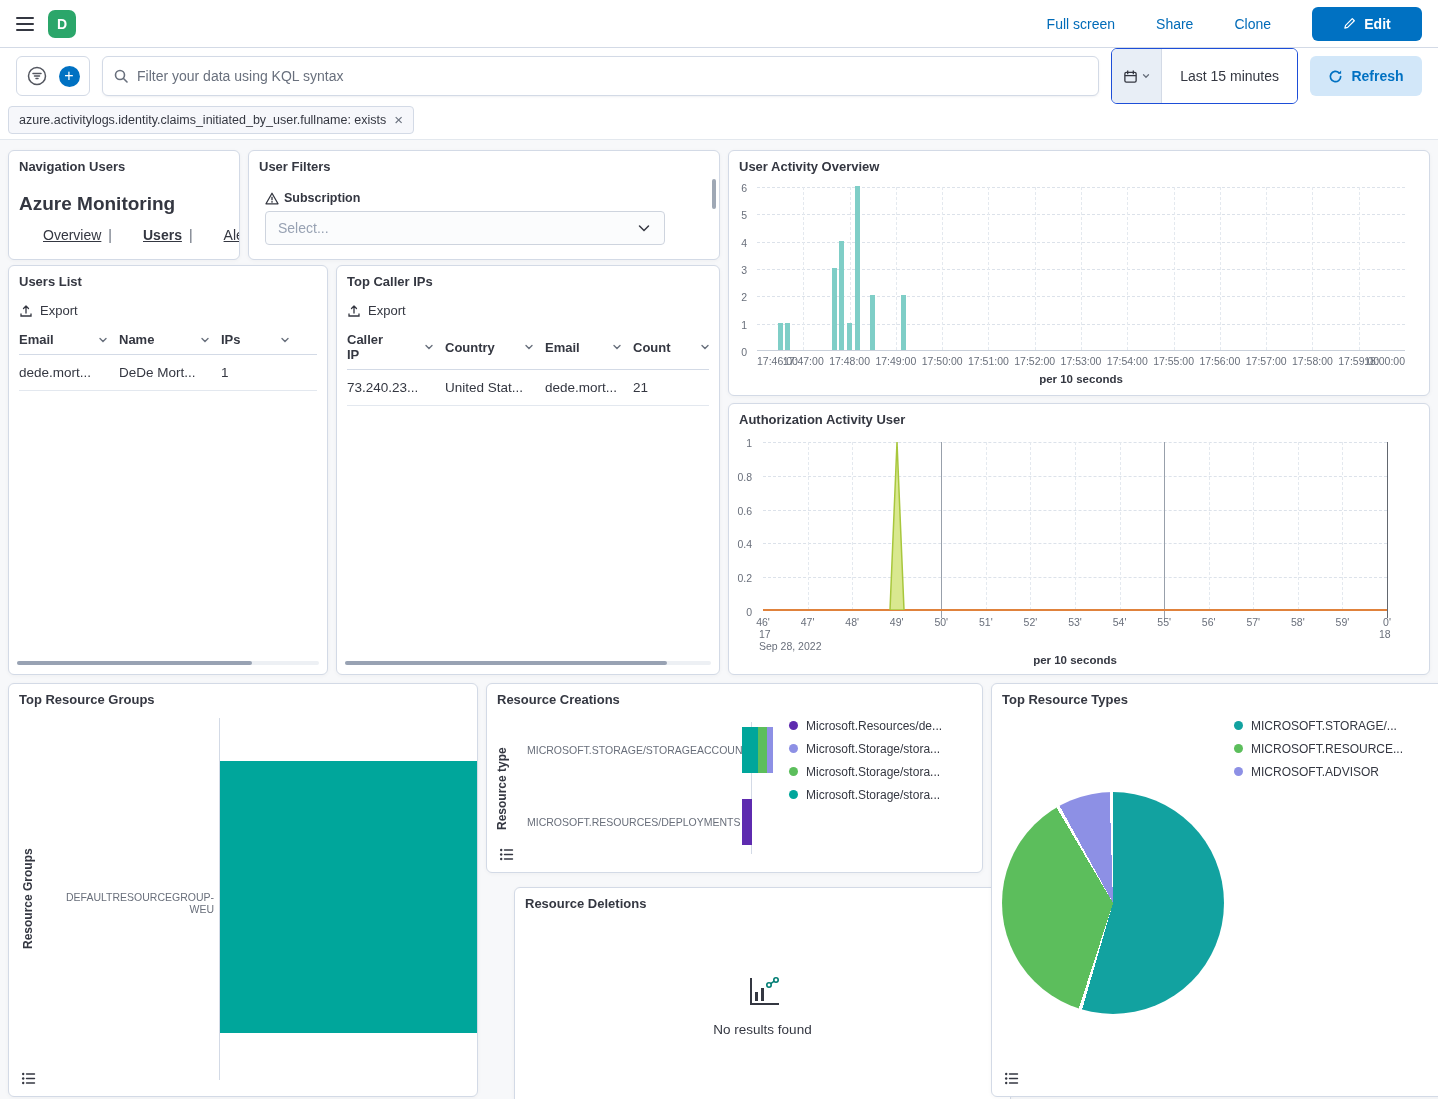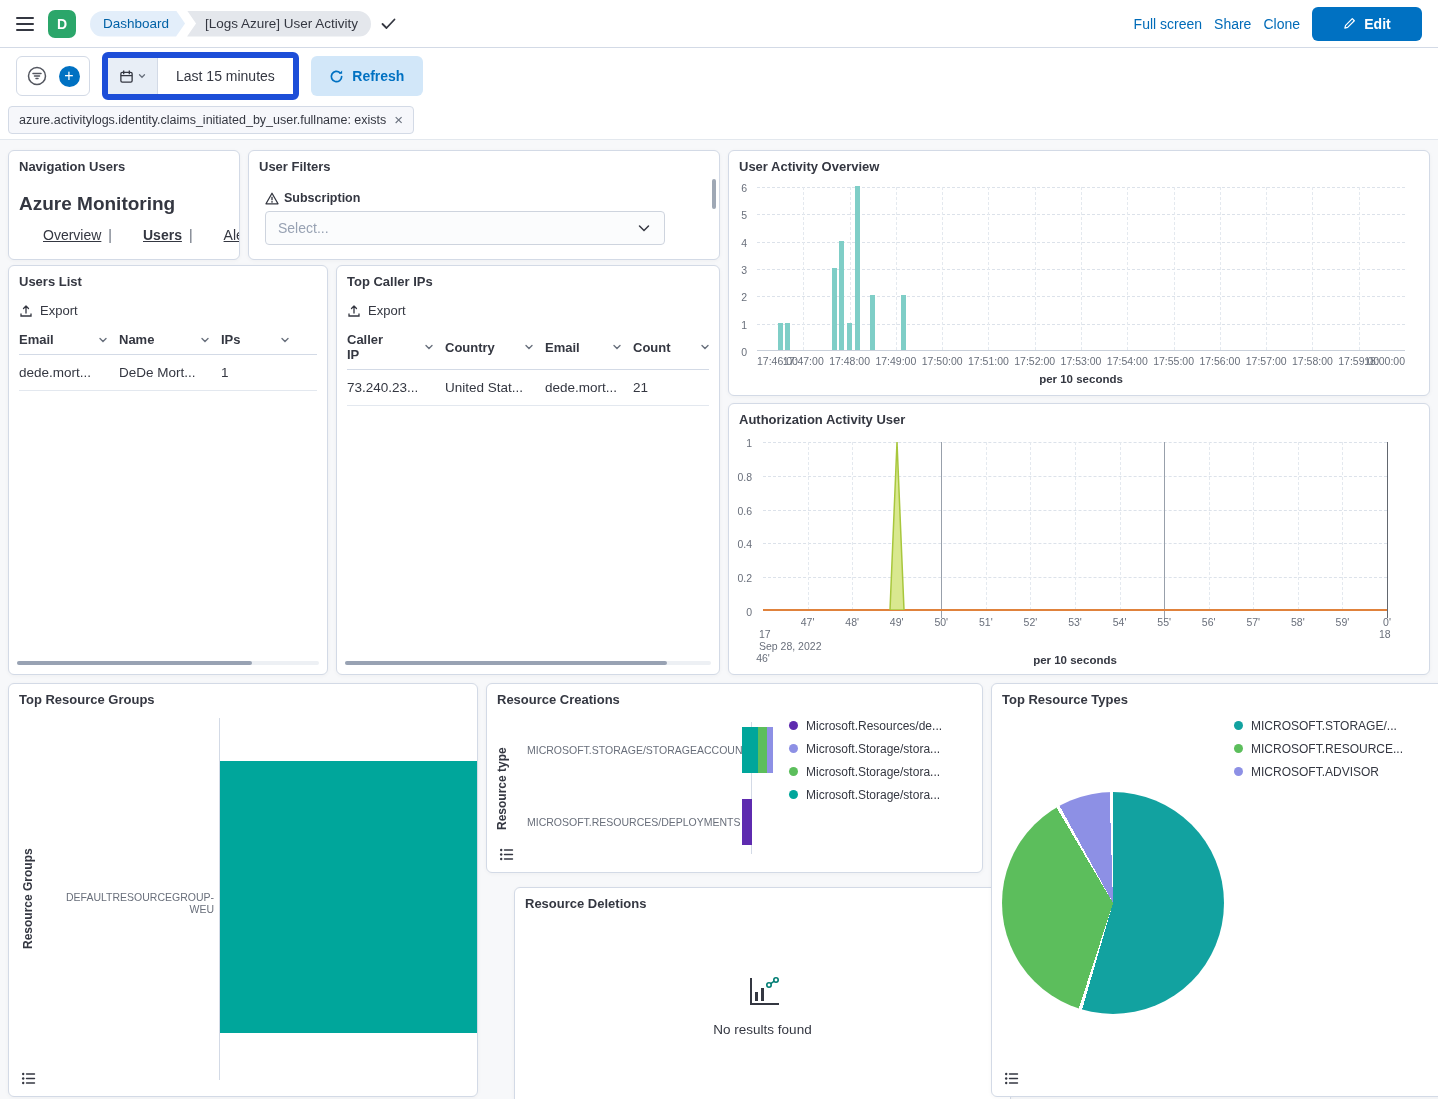--- a/index.html
+++ b/index.html
@@ -17,38 +17,38 @@
   .hamburger span { height:2px; background:#343741; border-radius:1px; }
   .space-avatar { width:28px; height:28px; border-radius:7px; color:#fff; font-weight:700; font-size:14px;
     display:flex; align-items:center; justify-content:center; cursor:pointer; }
   .breadcrumbs { display:flex; align-items:center; gap:2px; }
   .crumb { height:26px; display:inline-flex; align-items:center; font-size:13.5px; white-space:nowrap; }
   .crumb-first { background:#E3EEFA; color:#0061A6; padding:0 16px 0 13px; border-radius:13px 0 0 13px;
     clip-path:polygon(0 0, calc(100% - 9px) 0, 100% 50%, calc(100% - 9px) 100%, 0 100%); cursor:pointer; }
   .crumb-last { background:#E4E7EC; color:#343741; padding:0 13px 0 18px; border-radius:0 13px 13px 0;
     clip-path:polygon(0 0, 100% 0, 100% 100%, 0 100%, 9px 50%); }
   .saved-check { margin-left:8px; display:flex; }
-  .header-actions { margin-left:auto; display:flex; align-items:center; gap:12px; }
+  .header-actions { margin-left:auto; display:flex; align-items:center; gap:41px; }
   .hlink { color:#006BB8; font-size:14px; text-decoration:none; cursor:pointer; white-space:nowrap; }
   .edit-btn { display:flex; align-items:center; gap:8px; background:#0071C2; color:#fff; border:none;
     height:34px; padding:0 18px; border-radius:6px; font-size:14px; font-weight:600; cursor:pointer;
     font-family:inherit; min-width:110px; justify-content:center; }
 
   
   .query-bar { height:56px; display:flex; align-items:center; gap:12px; padding:0 16px; background:#fff; }
   .filter-btn-group { display:flex; align-items:center; height:40px; border:1px solid #D3DAE6; border-radius:6px; padding:0 4px; }
   .icon-btn { width:32px; height:32px; display:flex; align-items:center; justify-content:center;
     background:none; border:none; cursor:pointer; }
   .plus-circle { width:21px; height:21px; border-radius:50%; background:#0071C2; color:#fff; font-size:16px;
     line-height:20px; text-align:center; font-weight:400; }
   .search-box { flex:1; height:40px; border:1px solid #D3DAE6; border-radius:6px; background:#fff;
     display:flex; align-items:center; padding:0 10px; gap:8px; box-shadow:0 1px 2px rgba(152,162,179,.15); }
   .search-box input { flex:1; border:none; outline:none; font-size:14px; color:#343741; font-family:inherit; background:transparent; }
   .search-box input::placeholder { color:#69707D; }
-  .datepicker { display:flex; align-items:stretch; height:48px; border:6px solid #1d4ed8; border-radius:6px; overflow:hidden; }
+  .datepicker { display:flex; align-items:stretch; height:56px; border:1px solid #1d4ed8; border-radius:6px; overflow:hidden; }
   .dp-cal { width:50px; background:#E8EEF6; border:none; border-right:1px solid #D3DAE6; display:flex;
     align-items:center; justify-content:center; gap:3px; cursor:pointer; }
   .dp-range { background:#fff; border:none; font-size:14px; color:#343741; padding:0 18px; cursor:pointer;
     font-family:inherit; white-space:nowrap; }
   .refresh-btn { display:flex; align-items:center; gap:8px; height:40px; padding:0 18px; min-width:112px;
     background:#D2E7F9; color:#0071C2; border:none; border-radius:6px; font-size:14px; font-weight:600;
     cursor:pointer; font-family:inherit; justify-content:center; }
 
   
   .filter-row { height:36px; padding:2px 8px 6px; background:#fff; border-bottom:1px solid #E3E8EE; display:flex; align-items:center; }
@@ -171,29 +171,20 @@
 </head>
 <body>
 
 <header class="top-header">
   <button class="hamburger">
       <span></span>
       <span></span>
       <span></span>
     </button>
   <div class="space-avatar" id="space-avatar" style="background: rgb(43, 166, 106);">D</div>
-  <nav class="breadcrumbs">
-    <span class="crumb crumb-first">Dashboard</span>
-    <span class="crumb crumb-last">[Logs Azure] User Activity</span>
-    <span class="saved-check">
-      <svg width="15" height="12" viewBox="0 0 15 12">
-          <path d="M1.5 6l4 4L13.5 1.5" fill="none" stroke="#343741" stroke-width="1.8" stroke-linecap="round" stroke-linejoin="round"></path>
-        </svg>
-    </span>
-  </nav>
   <div class="header-actions">
     <a class="hlink">Full screen</a>
     <a class="hlink">Share</a>
     <a class="hlink">Clone</a>
     <button class="edit-btn">
       <span>
         <svg width="13" height="13" viewBox="0 0 14 14">
             <path d="M2 12l.8-3L10 1.8l2.2 2.2L5 11.2 2 12z" fill="none" stroke="#fff" stroke-width="1.3" stroke-linejoin="round"></path>
           </svg>
       </span>
@@ -206,20 +197,29 @@
   <div class="filter-btn-group">
     <button class="icon-btn">
       <svg width="22" height="22" viewBox="0 0 22 22">
           <circle cx="11" cy="11" r="8.5" fill="none" stroke="#53565F" stroke-width="1.5"></circle>
           <path d="M7 8.5h8M8.5 11h5M10 13.5h2" stroke="#53565F" stroke-width="1.5" stroke-linecap="round"></path>
         </svg>
     </button>
     <button class="icon-btn">
         <span class="plus-circle">+</span>
       </button>
+  </div>
+  <div class="search-box">
+    <span>
+      <svg width="16" height="16" viewBox="0 0 16 16">
+          <circle cx="7" cy="7" r="4.5" fill="none" stroke="#69707D" stroke-width="1.6"></circle>
+          <path d="M10.5 10.5L14 14" stroke="#69707D" stroke-width="1.6" stroke-linecap="round"></path>
+        </svg>
+    </span>
+    <input placeholder="Filter your data using KQL syntax" style="">
   </div>
   <div class="datepicker">
     <button class="dp-cal">
       <svg width="15" height="15" viewBox="0 0 16 16">
           <rect x="2" y="3.5" width="12" height="10.5" rx="1.5" fill="none" stroke="#343741" stroke-width="1.4"></rect>
           <path d="M5 1.5v4M11 1.5v4M2 7h12" stroke="#343741" stroke-width="1.4"></path>
         </svg>
       <svg width="10" height="10" viewBox="0 0 12 12">
           <path d="M3 4.5l3 3 3-3" fill="none" stroke="#69707D" stroke-width="1.5" stroke-linecap="round"></path>
         </svg>
@@ -479,21 +479,21 @@
         <div class="vgrid" style="left: 579.429px;"></div>
         <div class="au-vline" style="left: 178.286px; background: rgb(152, 160, 171);"></div>
         <div class="au-vline" style="left: 401.143px; background: rgb(152, 160, 171);"></div>
         <div class="au-vline" style="left: 624px; background: rgb(98, 103, 111);"></div>
         <div class="au-baseline" style="background: rgb(224, 130, 60);"></div>
         <svg width="18" height="169" id="au-spike" style="left: 124.714px;">
           <polygon points="2,169 9,1 16,169" fill="#D9E88F" stroke="#A8C73C" stroke-width="1.5"></polygon>
         </svg>
       </div>
     <div id="au-xlabels">
-        <div class="xtick" style="left: 0px; margin-top: 36px;">46'</div>
+        <div class="xtick" style="left: 0px;">46'</div>
         <div class="xtick" style="left: 44.5714px;">47'</div>
         <div class="xtick" style="left: 89.1429px;">48'</div>
         <div class="xtick" style="left: 133.714px;">49'</div>
         <div class="xtick" style="left: 178.286px;">50'</div>
         <div class="xtick" style="left: 222.857px;">51'</div>
         <div class="xtick" style="left: 267.429px;">52'</div>
         <div class="xtick" style="left: 312px;">53'</div>
         <div class="xtick" style="left: 356.571px;">54'</div>
         <div class="xtick" style="left: 401.143px;">55'</div>
         <div class="xtick" style="left: 445.714px;">56'</div>

